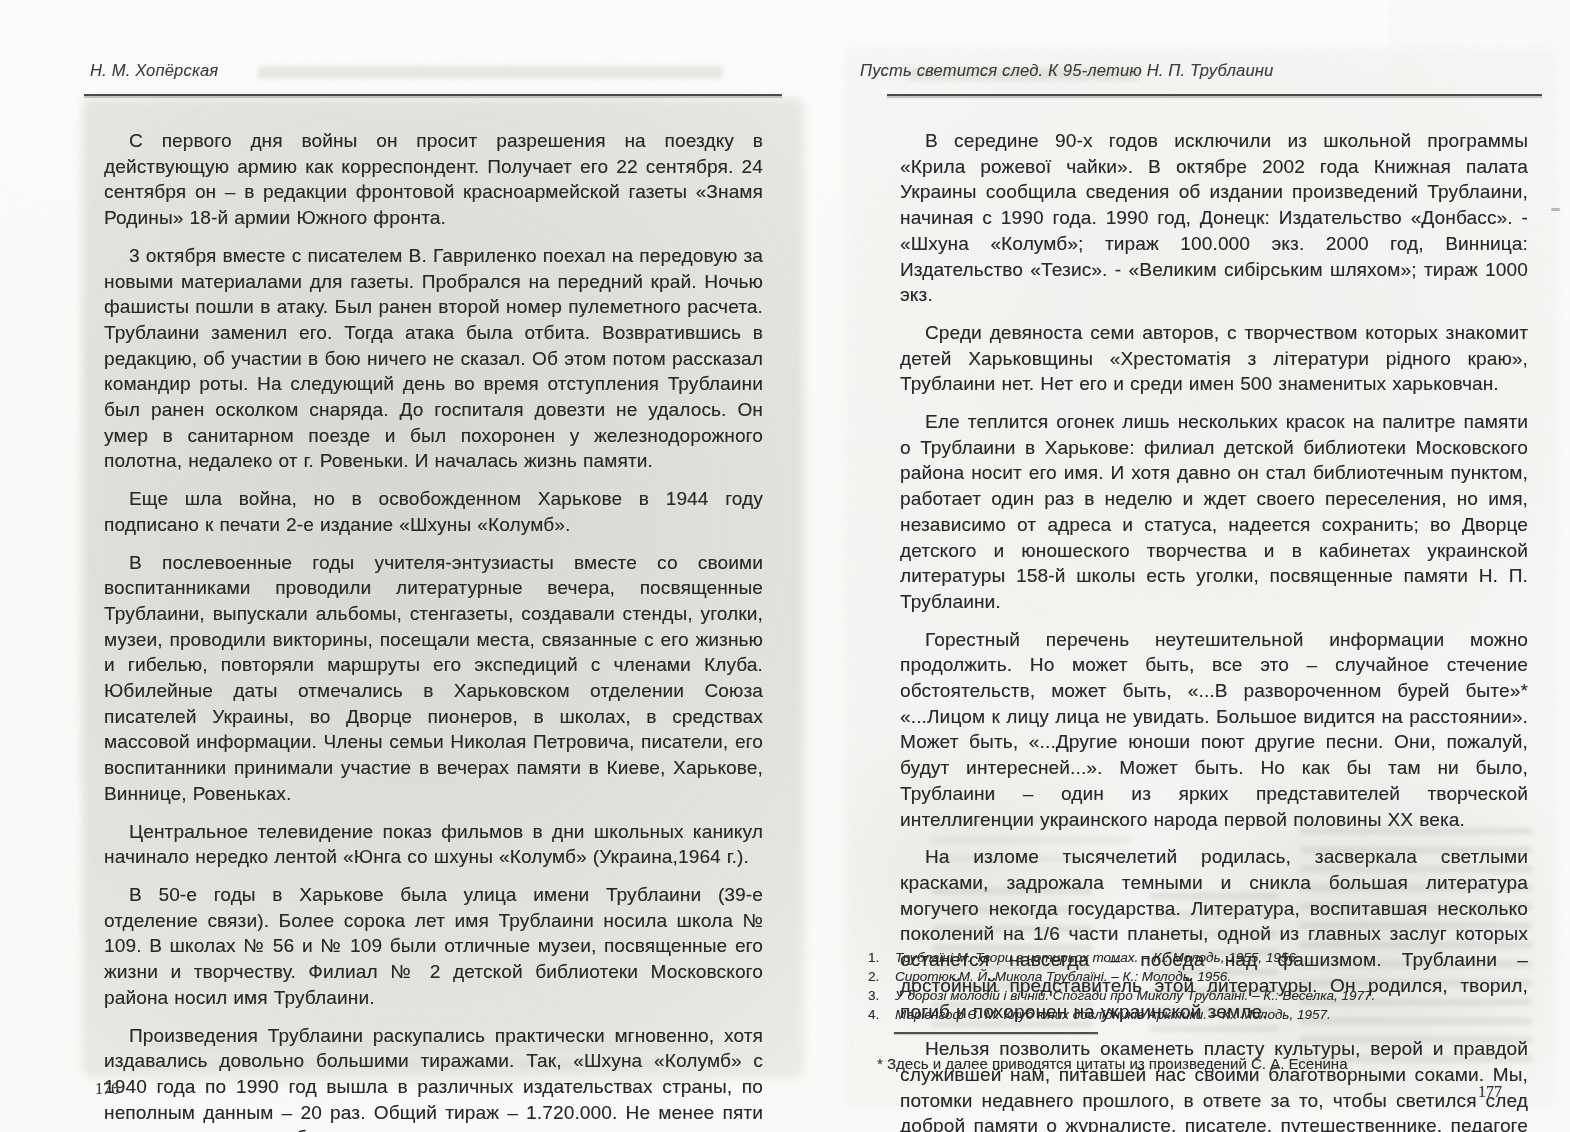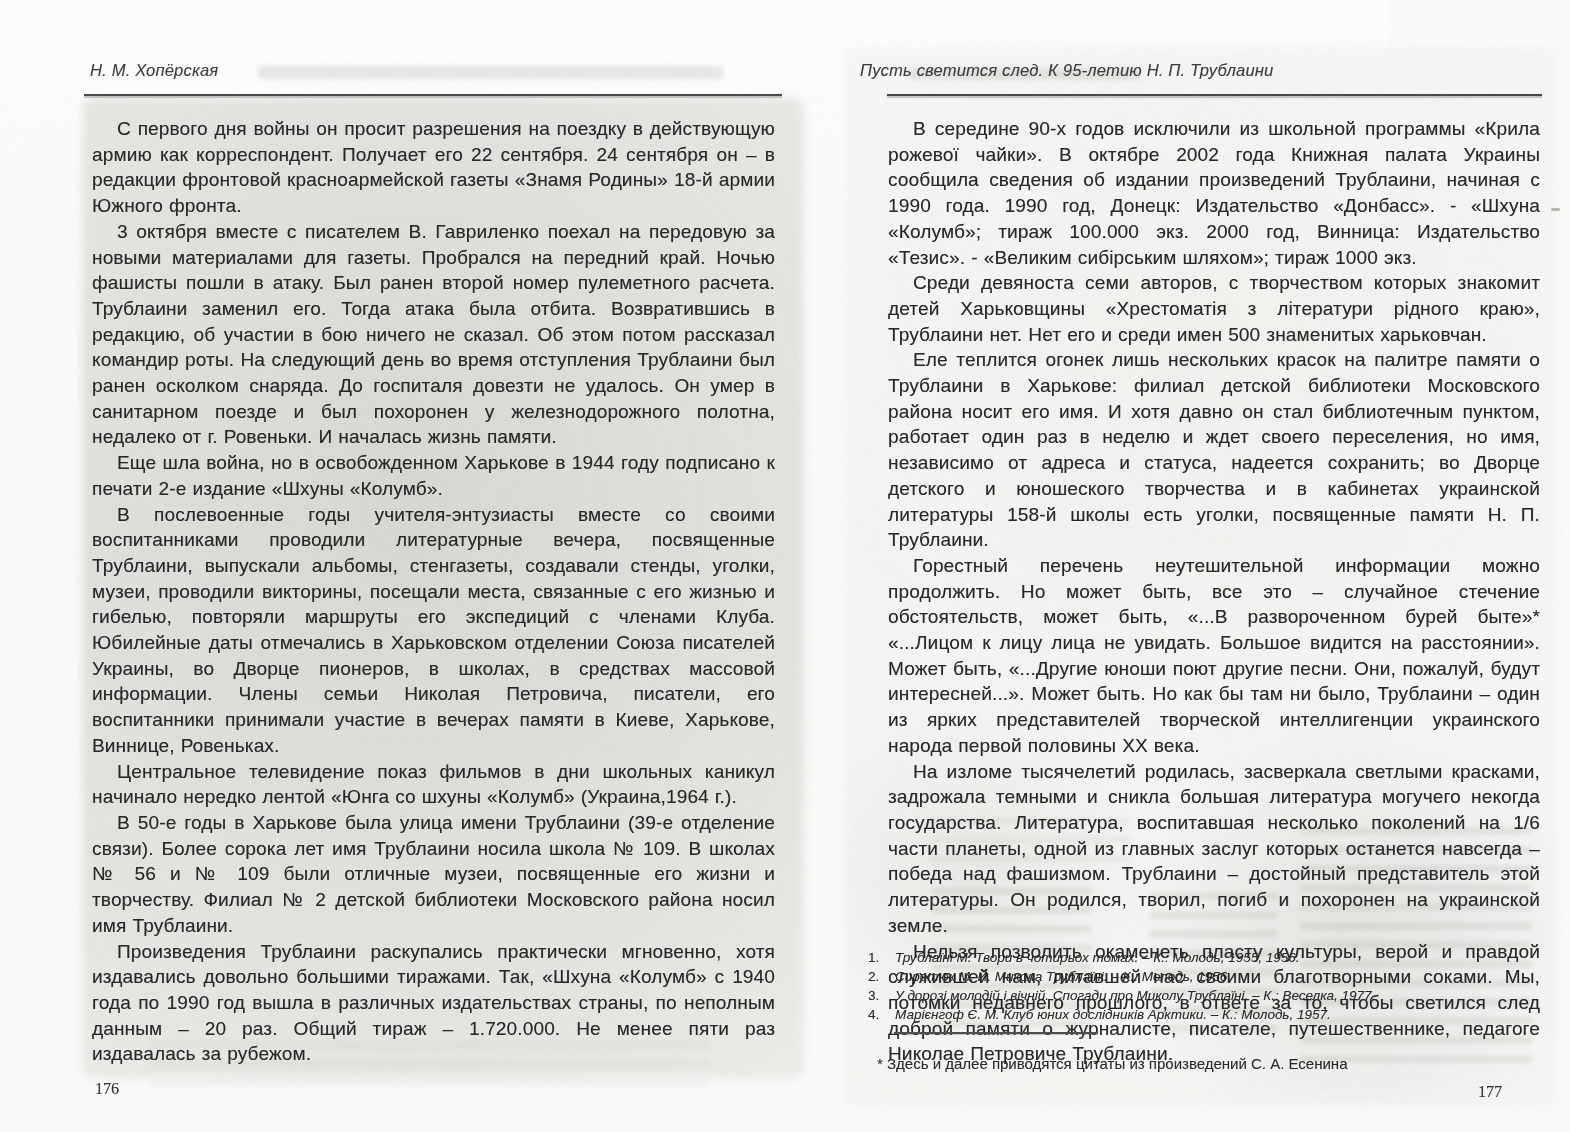--- a/index.html
+++ b/index.html
@@ -65,21 +65,21 @@
   
   .col {
     position: absolute; top: 116px;
     font-size: 19px; line-height: 25.7px; color: #242424;
     text-align: justify;
     letter-spacing: 0.15px; word-spacing: 0.6px;
     text-shadow: 0.3px 0.3px 0.45px rgba(35,35,35,0.35);
   }
   .col-left  { left: 92px;  width: 683px; }
   .col-right { left: 888px; width: 652px; }
-  .col p { margin: 0; text-indent: 25px; }
+  .col p { margin: 12px; text-indent: 25px; }
 
   
   .lit-heading {
     position: absolute; left: 888px; top: 897px; width: 652px;
     text-align: center; font-size: 14.5px; letter-spacing: 1px;
     color: #2d2d2d;
     text-shadow: 0.3px 0.3px 0.4px rgba(40,40,40,0.30);
   }
   .lit-list {
     position: absolute; left: 868px; top: 948px; width: 672px;

